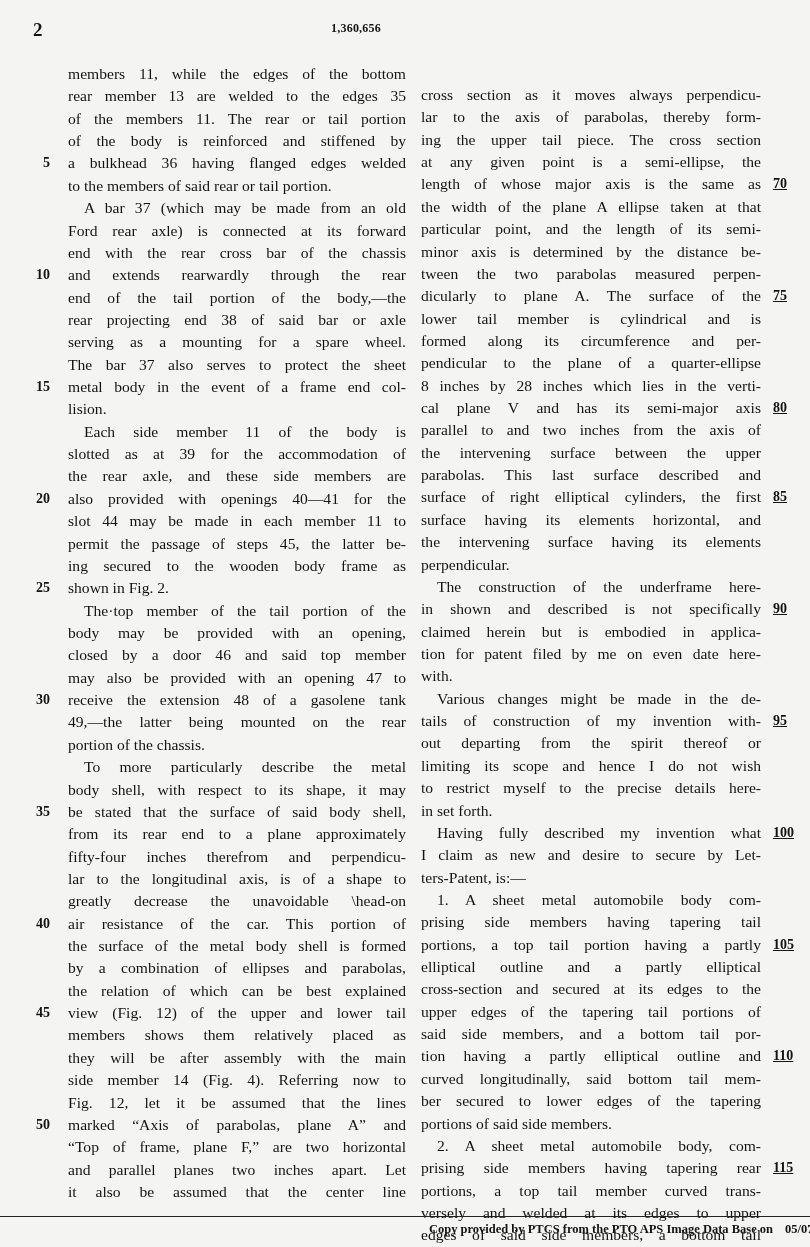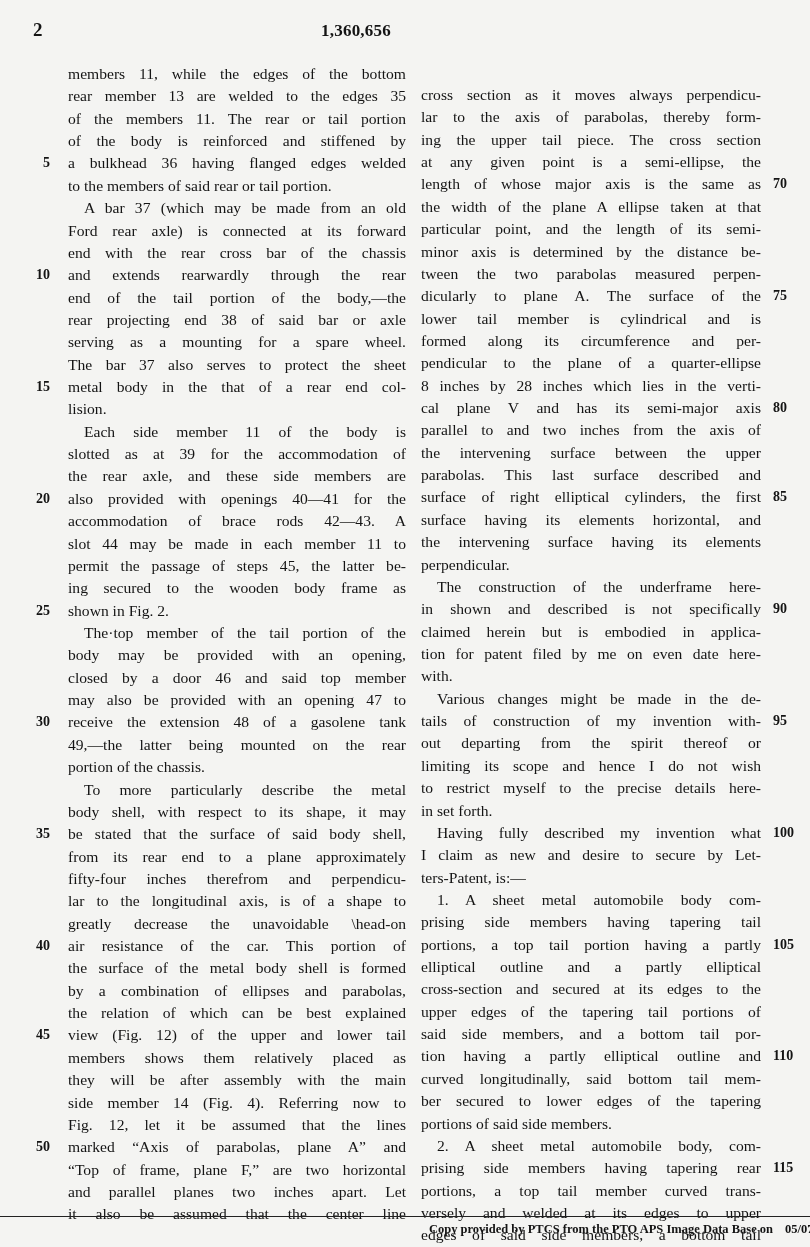--- a/index.html
+++ b/index.html
@@ -9,21 +9,21 @@
     color: #141414;
     font-family: "DejaVu Serif", "Liberation Serif", serif;
     position: relative;
   }
   .page-num {
     position: absolute; left: 33px; top: 19px;
     font-family: "Liberation Serif", serif; font-weight: bold; font-size: 19px;
   }
   .patent-no {
     position: absolute; left: 0; width: 712px; top: 21px; text-align: center;
-    font-family: "Liberation Serif", serif; font-weight: bold; font-size: 17px;
+    font-family: "Liberation Serif", serif; font-weight: bold; font-size: 12px;
     letter-spacing: 0.2px;
   }
   .column {
     position: absolute; top: 63px;
   }
   .col-left { left: 68px; width: 338px; }
   .col-right { left: 421px; width: 340px; margin-top: 21px; }
   .line {
     height: 22.37px; line-height: 22.37px;
     font-size: 15.6px;
@@ -34,21 +34,21 @@
     font-family: "Liberation Serif", serif;
   }
   .line.last { text-align-last: left; }
   .line.indent { padding-left: 16px; }
   .lineno {
     position: absolute; top: 0;
     font-family: "Liberation Serif", serif; font-weight: bold; font-size: 14px;
     text-align-last: auto;
   }
   .col-left .lineno { left: -48px; width: 30px; text-align: right; }
-  .col-right .lineno { left: 352px; width: 30px; text-align: left; }
+  .col-right .lineno { left: 352px; width: 30px; text-align: left; text-decoration: underline; }
   .footer-rule {
     position: absolute; left: 0; width: 810px; top: 1216px; height: 0;
     border-top: 1.5px solid #222;
   }
   .footer-text {
     position: absolute; left: 0; width: 810px; top: 1222px; text-align: right;
     font-family: "Liberation Serif", serif; font-weight: bold; font-size: 12.5px; margin-left: 32px;
   }
   .footer-text .date { margin-left: 12px; }
 </style>
@@ -66,27 +66,26 @@
     <div class="line"><span>a bulkhead 36 having flanged edges welded</span><span class="lineno">5</span></div>
     <div class="line last"><span>to the members of said rear or tail portion.</span></div>
     <div class="line indent"><span>A bar 37 (which may be made from an old</span></div>
     <div class="line"><span>Ford rear axle) is connected at its forward</span></div>
     <div class="line"><span>end with the rear cross bar of the chassis</span></div>
     <div class="line"><span>and extends rearwardly through the rear</span><span class="lineno">10</span></div>
     <div class="line"><span>end of the tail portion of the body,—the</span></div>
     <div class="line"><span>rear projecting end 38 of said bar or axle</span></div>
     <div class="line"><span>serving as a mounting for a spare wheel.</span></div>
     <div class="line"><span>The bar 37 also serves to protect the sheet</span></div>
-    <div class="line"><span>metal body in the that of a rear end col-</span><span class="lineno">15</span></div>
+    <div class="line"><span>metal body in the event of a frame end col-</span><span class="lineno">15</span></div>
     <div class="line last"><span>lision.</span></div>
     <div class="line indent"><span>Each side member 11 of the body is</span></div>
     <div class="line"><span>slotted as at 39 for the accommodation of</span></div>
     <div class="line"><span>the rear axle, and these side members are</span></div>
     <div class="line"><span>also provided with openings 40—41 for the</span><span class="lineno">20</span></div>
-    <div class="line"><span>accommodation of brace rods 42—43.  A</span></div>
     <div class="line"><span>slot 44 may be made in each member 11 to</span></div>
     <div class="line"><span>permit the passage of steps 45, the latter be-</span></div>
     <div class="line"><span>ing secured to the wooden body frame as</span></div>
     <div class="line last"><span>shown in Fig. 2.</span><span class="lineno">25</span></div>
     <div class="line indent"><span>The·top member of the tail portion of the</span></div>
     <div class="line"><span>body may be provided with an opening,</span></div>
     <div class="line"><span>closed by a door 46 and said top member</span></div>
     <div class="line"><span>may also be provided with an opening 47 to</span></div>
     <div class="line"><span>receive the extension 48 of a gasolene tank</span><span class="lineno">30</span></div>
     <div class="line"><span>49,—the latter being mounted on the rear</span></div>

